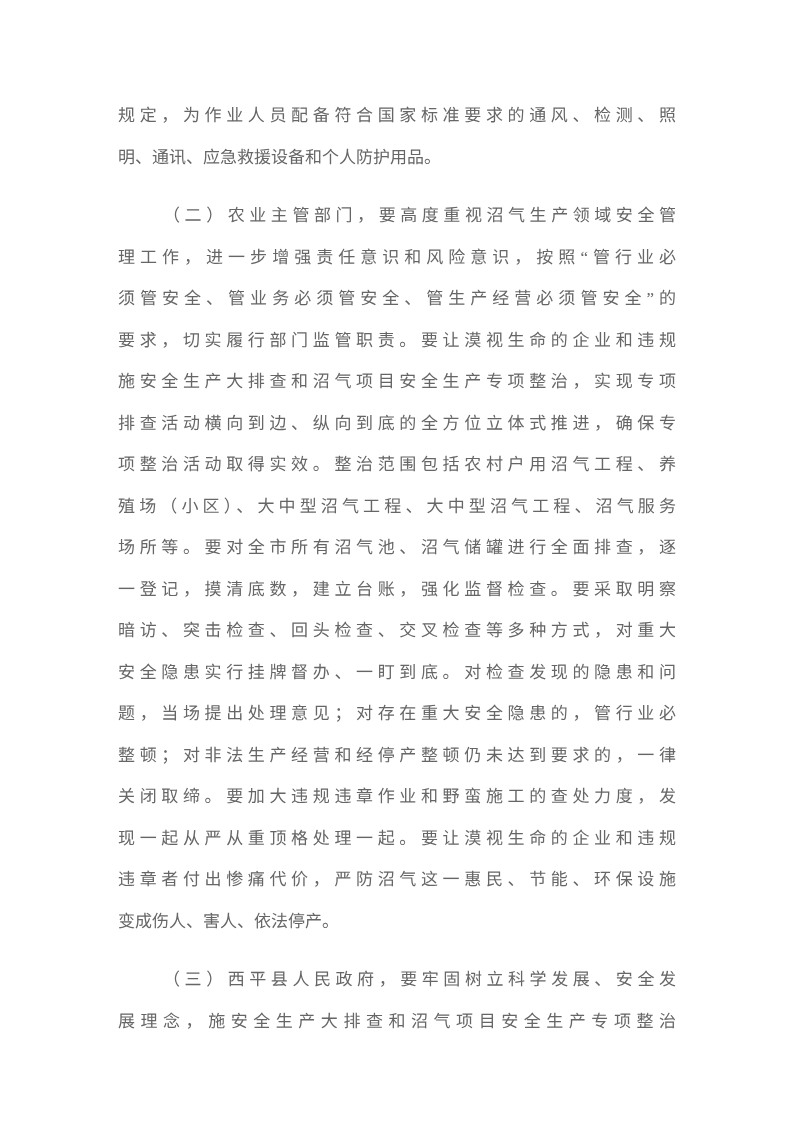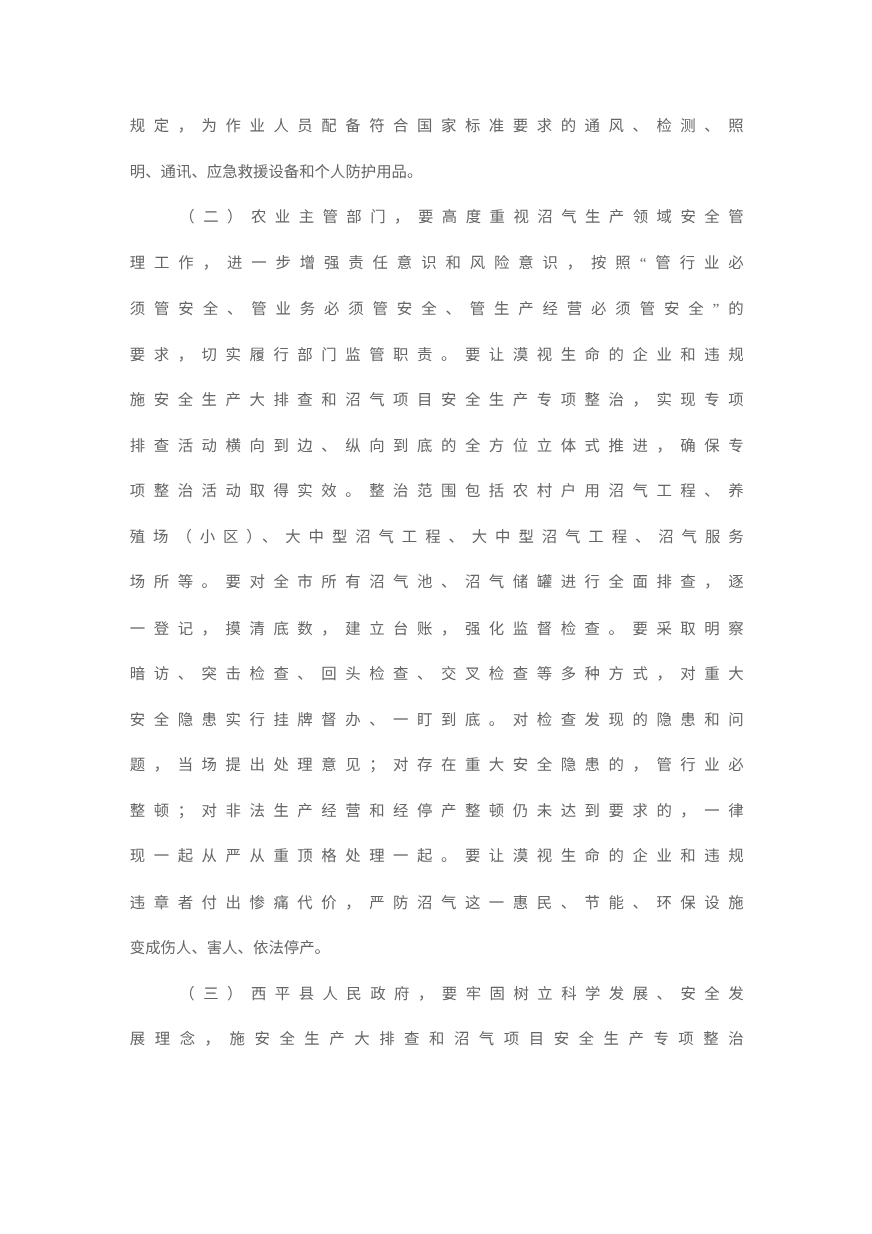--- a/index.html
+++ b/index.html
@@ -14,37 +14,38 @@
     background: #ffffff;
     overflow: hidden;
     font-family: "Liberation Serif", "DejaVu Serif", serif;
   }
   .content {
     position: absolute;
     left: 118px;
     top: 95px;
     width: 558px;
     color: #666666;
-    font-size: 14px;
+    font-size: 17px;
     font-weight: 400;
   }
   .para {
     margin: 0;
     padding: 0;
   }
   .line {
     height: 41.5px;
     line-height: 41.5px;
     text-align: justify;
     text-align-last: justify;
     white-space: normal;
     overflow: hidden;
   }
   .line.indent {
     text-indent: 45px;
+    margin-top: 17px;
   }
   .line.end {
     text-align-last: left;
   }
 </style>
 </head>
 <body>
 
 <div class="page">
   <div class="content">
@@ -62,20 +63,21 @@
       <div class="line">施安全生产大排查和沼气项目安全生产专项整治，实现专项</div>
       <div class="line">排查活动横向到边、纵向到底的全方位立体式推进，确保专</div>
       <div class="line">项整治活动取得实效。整治范围包括农村户用沼气工程、养</div>
       <div class="line">殖场（小区）、大中型沼气工程、大中型沼气工程、沼气服务</div>
       <div class="line">场所等。要对全市所有沼气池、沼气储罐进行全面排查，逐</div>
       <div class="line">一登记，摸清底数，建立台账，强化监督检查。要采取明察</div>
       <div class="line">暗访、突击检查、回头检查、交叉检查等多种方式，对重大</div>
       <div class="line">安全隐患实行挂牌督办、一盯到底。对检查发现的隐患和问</div>
       <div class="line">题，当场提出处理意见；对存在重大安全隐患的，管行业必</div>
       <div class="line">整顿；对非法生产经营和经停产整顿仍未达到要求的，一律</div>
+      <div class="line">关闭取缔。要加大违规违章作业和野蛮施工的查处力度，发</div>
       <div class="line">现一起从严从重顶格处理一起。要让漠视生命的企业和违规</div>
       <div class="line">违章者付出惨痛代价，严防沼气这一惠民、节能、环保设施</div>
       <div class="line end">变成伤人、害人、依法停产。</div>
     </div>
 
     <div class="para">
       <div class="line indent">（三）西平县人民政府，要牢固树立科学发展、安全发</div>
       <div class="line">展理念，施安全生产大排查和沼气项目安全生产专项整治</div>
     </div>
 

